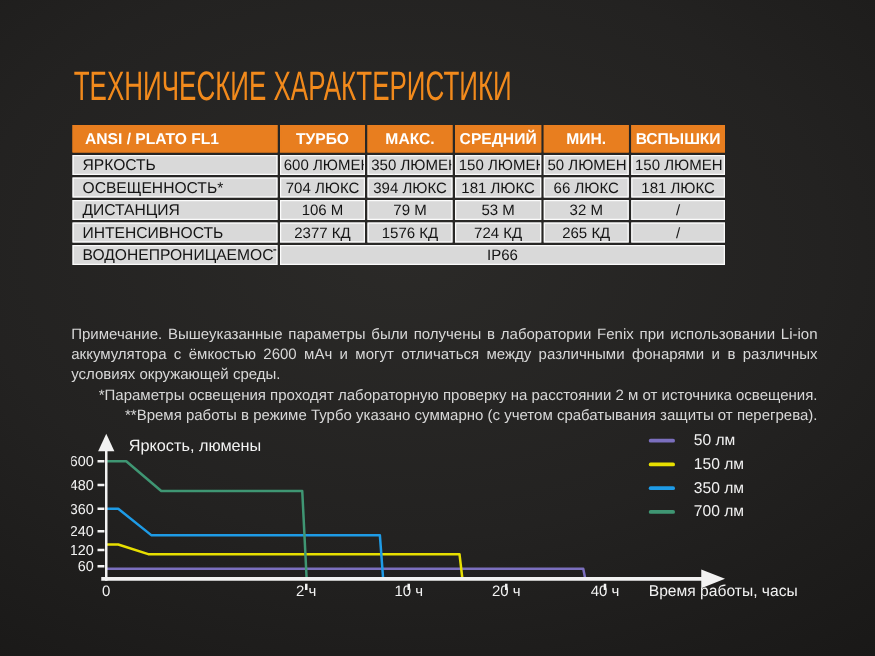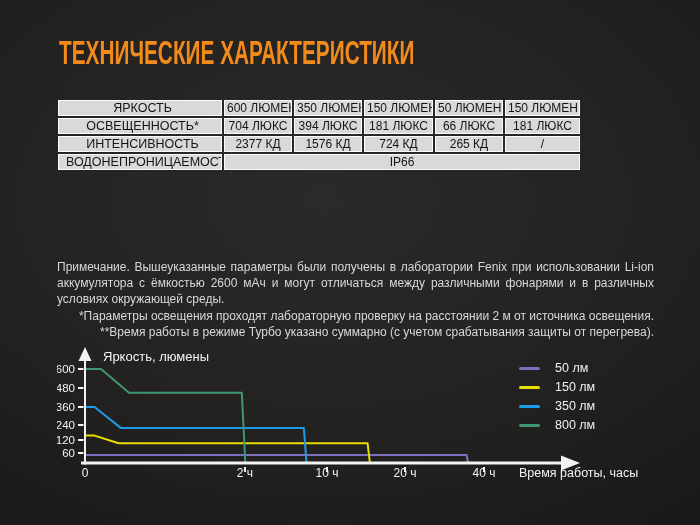--- a/index.html
+++ b/index.html
@@ -8,54 +8,54 @@
     font-family:"Liberation Sans", sans-serif;
     background:#1d1c1b;
     overflow:hidden;
   }
   .page{
     position:relative;width:700px;height:525px;
     background:radial-gradient(ellipse 620px 420px at 46% 38%, #2b2a28 0%, #232221 55%, #191817 100%);
   }
   
   .title{
-    position:absolute;left:59px;top:36px;height:34px;
-    color:#f28a1c;font-size:33px;font-weight:bold;line-height:1;
+    position:absolute;left:59px;top:52px;height:34px;
+    color:#f28a1c;font-size:33px;font-weight:normal;line-height:1;
     white-space:nowrap;
   }
   .title span{display:inline-block;transform:scaleX(0.63);transform-origin:0 0;}
   
   table.specs{
     position:absolute;left:56px;top:98px;
     width:526px;table-layout:fixed;
     border-collapse:separate;border-spacing:2px;
   }
   table.specs th, table.specs td{box-sizing:border-box;overflow:hidden;white-space:nowrap;}
   table.specs th{
     background:#e87e1f;border:1px solid #e87e1f;color:#ffffff;
     font-size:12.5px;font-weight:bold;height:22px;text-align:center;padding:0 2px;
   }
   table.specs th.first{text-align:left;padding-left:9px;}
   table.specs td{
     background:#d9d9d9;border:1px solid #fbfbfb;color:#151515;
     font-size:12px;height:16px;text-align:center;padding:0 2px;
   }
-  table.specs td.label{text-align:center;padding-left:7px;font-size:12.5px;}
+  table.specs td.label{text-align:left;padding-left:7px;font-size:12.5px;}
   
   .notes{
     position:absolute;left:57px;top:259px;width:597px;
     color:#d8d8d8;font-size:12px;line-height:16px;
   }
   .notes p{margin:0;text-align:right;}
   .notes p.just{text-align:justify;margin-bottom:1px;}
   
   .chart{position:absolute;left:57px;top:346px;width:643px;height:150px;}
   .chart svg{position:absolute;left:0;top:0;}
   .chart svg text{font-family:"Liberation Sans", sans-serif;fill:#f2f2f2;}
-  .legend{position:absolute;left:462px;top:16px;}
+  .legend{position:absolute;left:462px;top:0;}
   .legend-item{display:flex;align-items:center;height:13px;margin-bottom:6px;}
   .legend-swatch{display:inline-block;width:21px;height:3px;border-radius:2px;margin-right:15px;}
   .legend-label{color:#f0f0f0;font-size:12.5px;line-height:13px;white-space:nowrap;}
 </style>
 </head>
 <body>
 
 <div class="page">
 
   <div class="title">
@@ -66,34 +66,50 @@
     <colgroup>
       <col style="width:164px">
         <col style="width:68px">
         <col style="width:68px">
       <col style="width:69px">
         <col style="width:68px">
         <col style="width:75px">
     </colgroup>
     <tbody>
       <tr>
+        <th class="first">ANSI / PLATO FL1</th>
+        <th>ТУРБО</th>
+        <th>МАКС.</th>
+        <th>СРЕДНИЙ</th>
+        <th>МИН.</th>
+        <th>ВСПЫШКИ</th>
+      </tr>
+      <tr>
         <td class="label">ЯРКОСТЬ</td>
         <td>600 ЛЮМЕН</td>
         <td>350 ЛЮМЕН</td>
         <td>150 ЛЮМЕН</td>
         <td>50 ЛЮМЕН</td>
         <td>150 ЛЮМЕН</td>
       </tr>
       <tr>
         <td class="label">ОСВЕЩЕННОСТЬ*</td>
         <td>704 ЛЮКС</td>
         <td>394 ЛЮКС</td>
         <td>181 ЛЮКС</td>
         <td>66 ЛЮКС</td>
         <td>181 ЛЮКС</td>
+      </tr>
+      <tr>
+        <td class="label">ДИСТАНЦИЯ</td>
+        <td>106 М</td>
+        <td>79 М</td>
+        <td>53 М</td>
+        <td>32 М</td>
+        <td>/</td>
       </tr>
       <tr>
         <td class="label">ИНТЕНСИВНОСТЬ</td>
         <td>2377 КД</td>
         <td>1576 КД</td>
         <td>724 КД</td>
         <td>265 КД</td>
         <td>/</td>
       </tr>
       <tr>
@@ -151,18 +167,18 @@
       <div class="legend-item">
         <span class="legend-swatch" style="background: rgb(231, 223, 0);"></span>
         <span class="legend-label">150 лм</span>
       </div>
       <div class="legend-item">
         <span class="legend-swatch" style="background: rgb(30, 155, 230);"></span>
         <span class="legend-label">350 лм</span>
       </div>
       <div class="legend-item">
         <span class="legend-swatch" style="background: rgb(63, 150, 115);"></span>
-        <span class="legend-label">800 лм</span>
+        <span class="legend-label">700 лм</span>
       </div>
     </div>
   </div>
 
 </div>
 
 </body></html>

